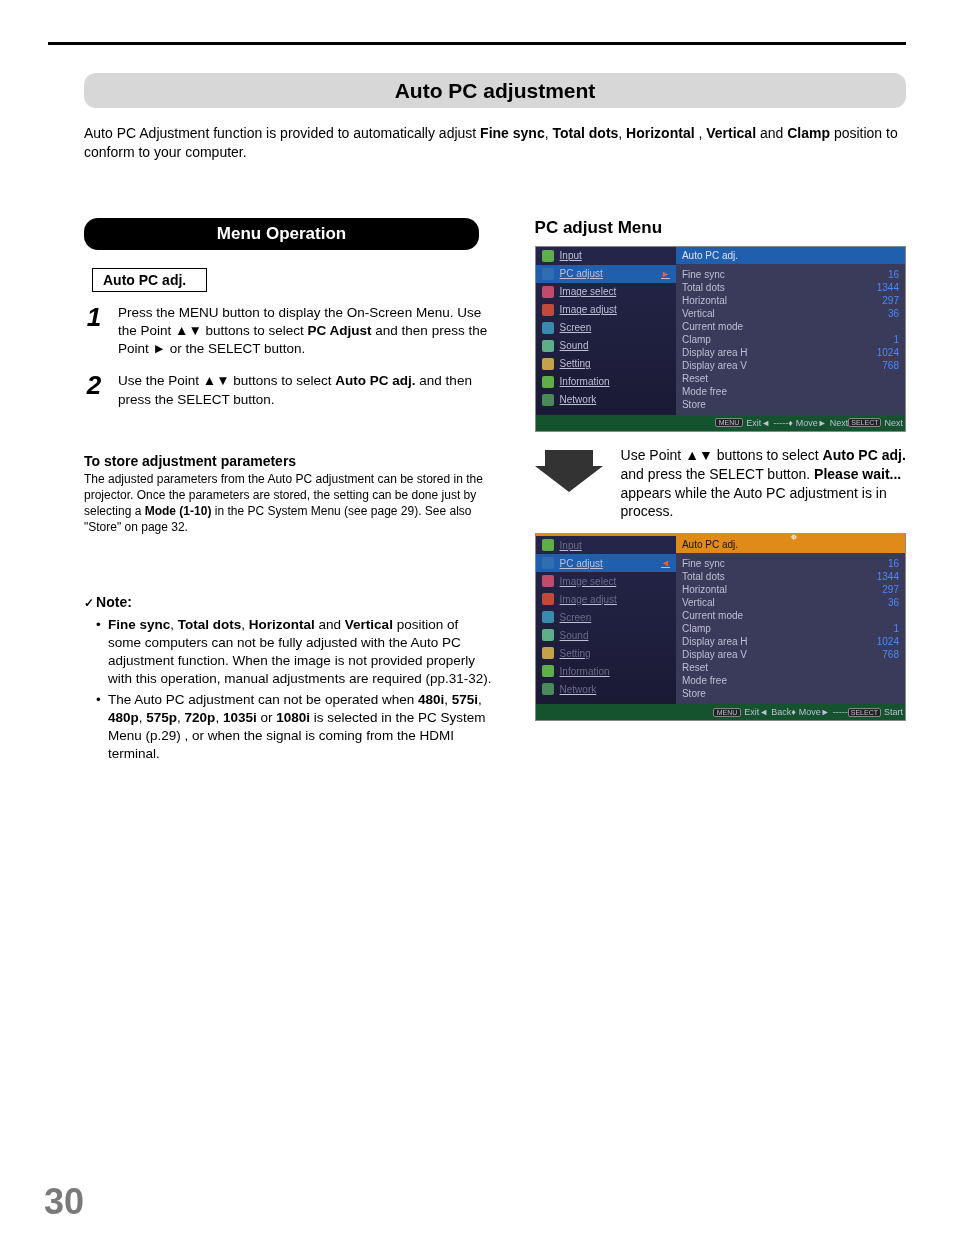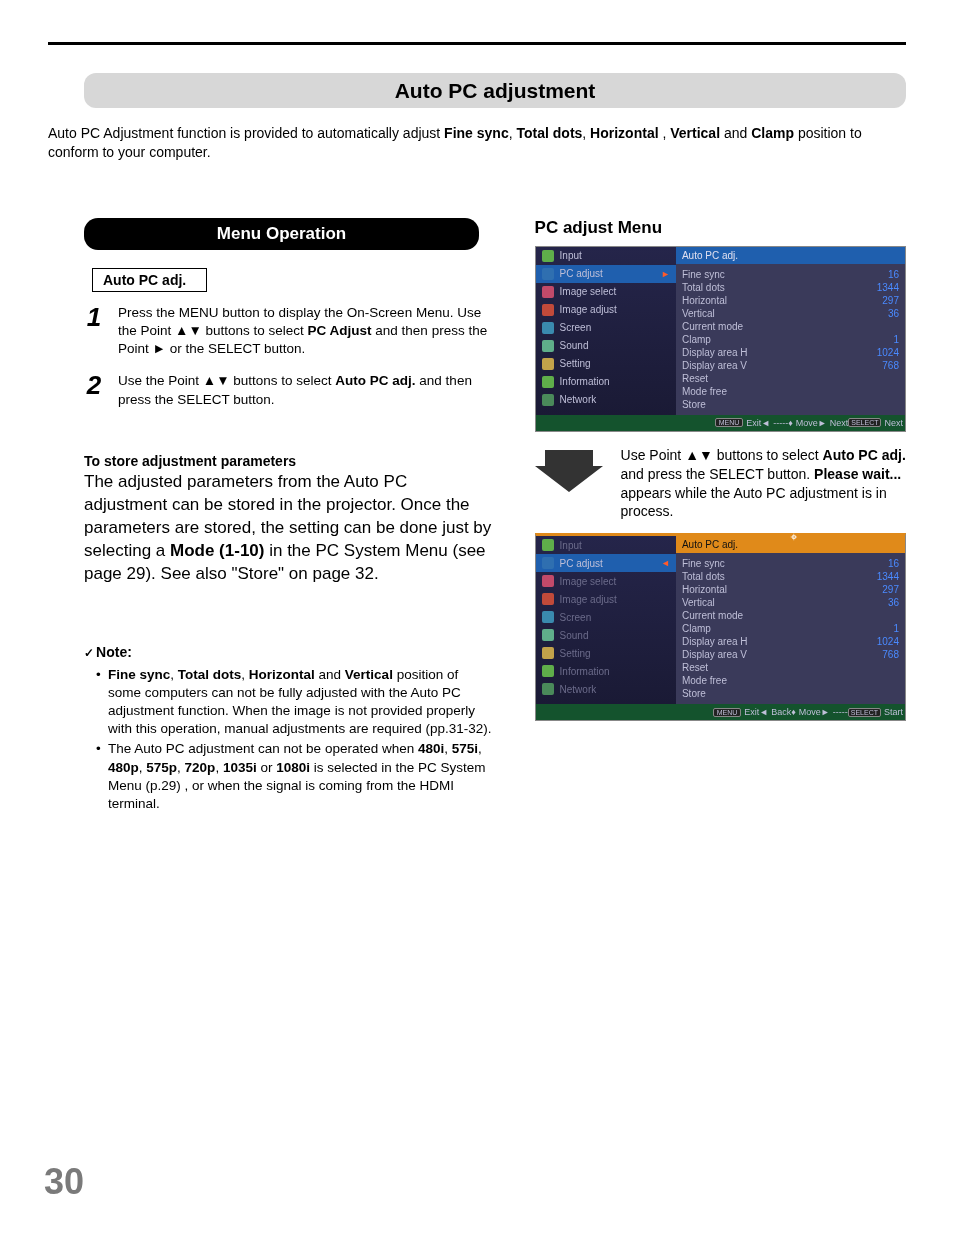--- a/index.html
+++ b/index.html
@@ -34,20 +34,21 @@
     text-align: center;
     font-size: 21px;
     font-weight: bold;
     padding: 6px 0 5px 0;
     margin-left: 36px;
     margin-bottom: 16px;
   }
   .intro {
     font-size: 14px;
     line-height: 1.35;
+    margin-left: 36px;
     margin-bottom: 56px;
   }
   .cols {
     display: flex;
     gap: 40px;
     margin-left: 36px;
   }
   .left { flex: 1.05; }
   .right { flex: 0.95; }
   .menu-op-bar {
@@ -88,21 +89,21 @@
     line-height: 1.35;
     flex: 1;
   }
   .para-head {
     font-size: 14px;
     font-weight: bold;
     margin-top: 44px;
     margin-bottom: 2px;
   }
   .para {
-    font-size: 17px;
+    font-size: 12px;
     line-height: 1.35;
   }
   .note-head {
     font-size: 14px;
     font-weight: bold;
     margin-top: 58px;
     margin-bottom: 6px;
   }
   .note-head .check { font-size: 12px; margin-right: 2px; }
   .bullets {
@@ -123,20 +124,21 @@
     font-size: 10px;
     color: #bfbfd8;
     background: #3a3a5a;
     border: 1px solid #888;
   }
   .menu-shot.active-top { border-top: 3px solid #e08a1a; }
   .menu-shot .row { display: flex; }
   .menu-shot .sidebar {
     width: 38%;
     background: linear-gradient(#25254a,#1a1a35);
+    text-decoration: underline;
   }
   .menu-shot .content {
     flex: 1;
     background: #3a3a5a;
     padding: 4px 6px;
     position: relative;
   }
   .side-item {
     display: flex;
     align-items: center;
@@ -207,21 +209,21 @@
   }
   .big-arrow svg { width: 100%; height: 100%; }
   .arrow-text {
     font-size: 14px;
     line-height: 1.35;
     flex: 1;
   }
   .page-num {
     position: absolute;
     left: 44px;
-    bottom: 32px;
+    bottom: 12px;
     font-size: 36px;
     font-weight: bold;
     color: #7a7a7a;
   }
 </style>
 </head>
 <body>
 
 <div class="page">
   <hr class="hr-thick">

